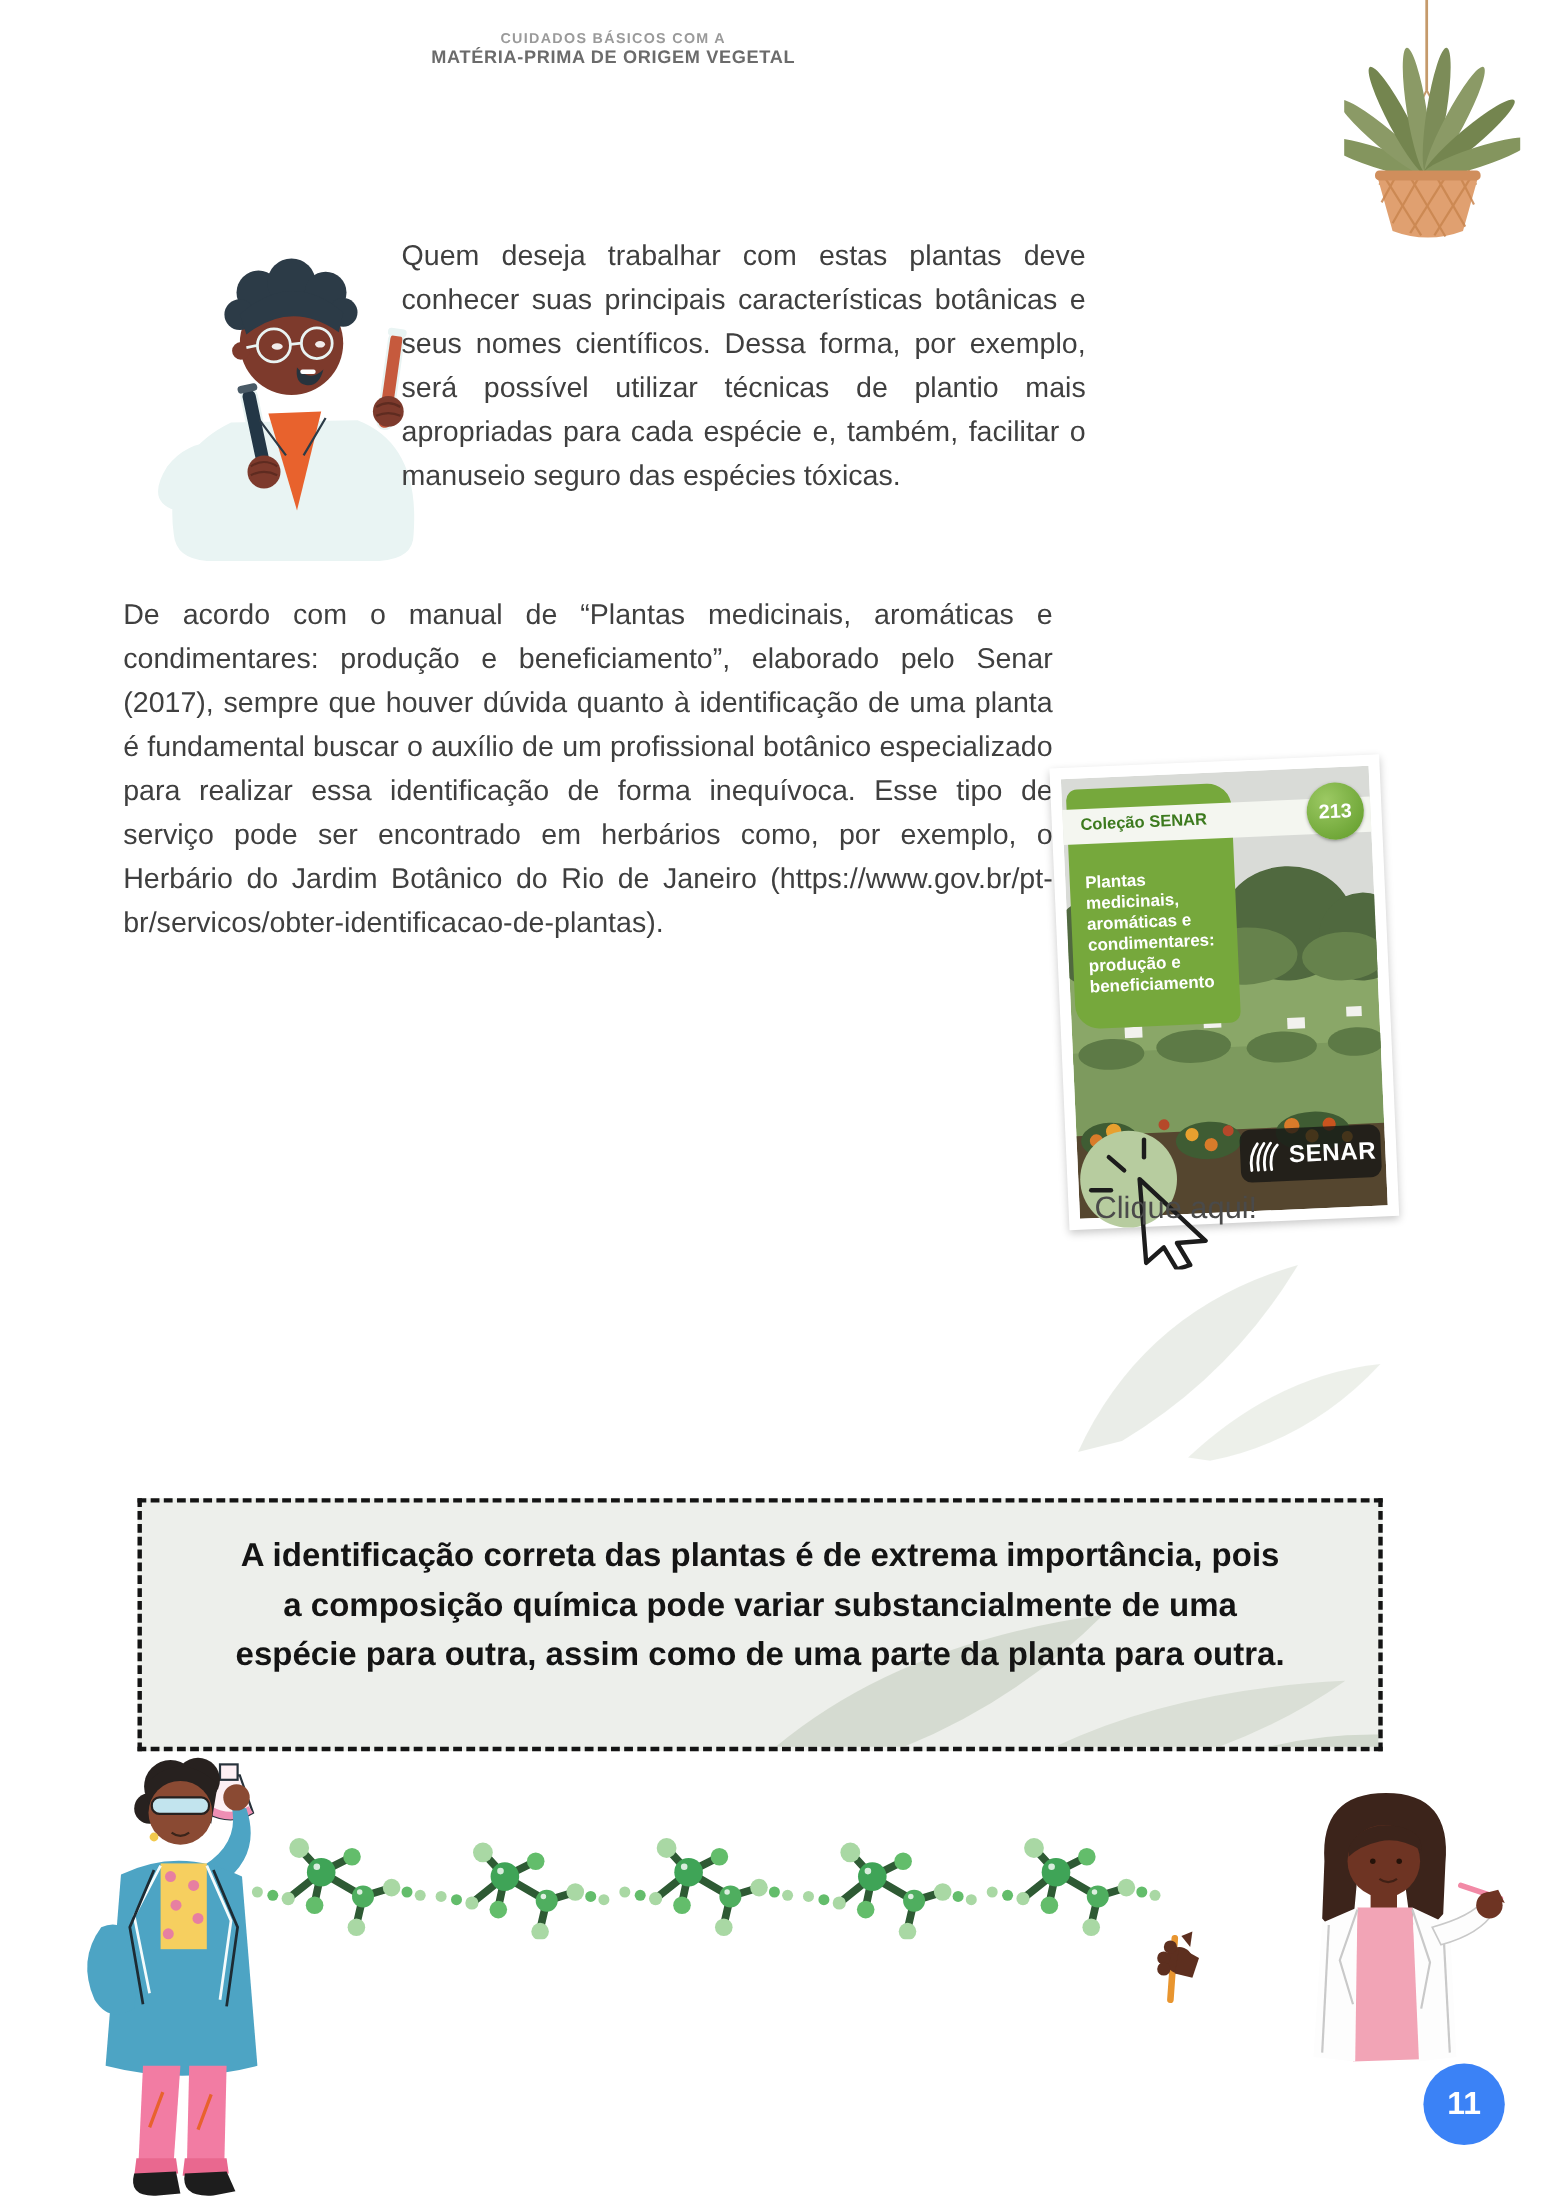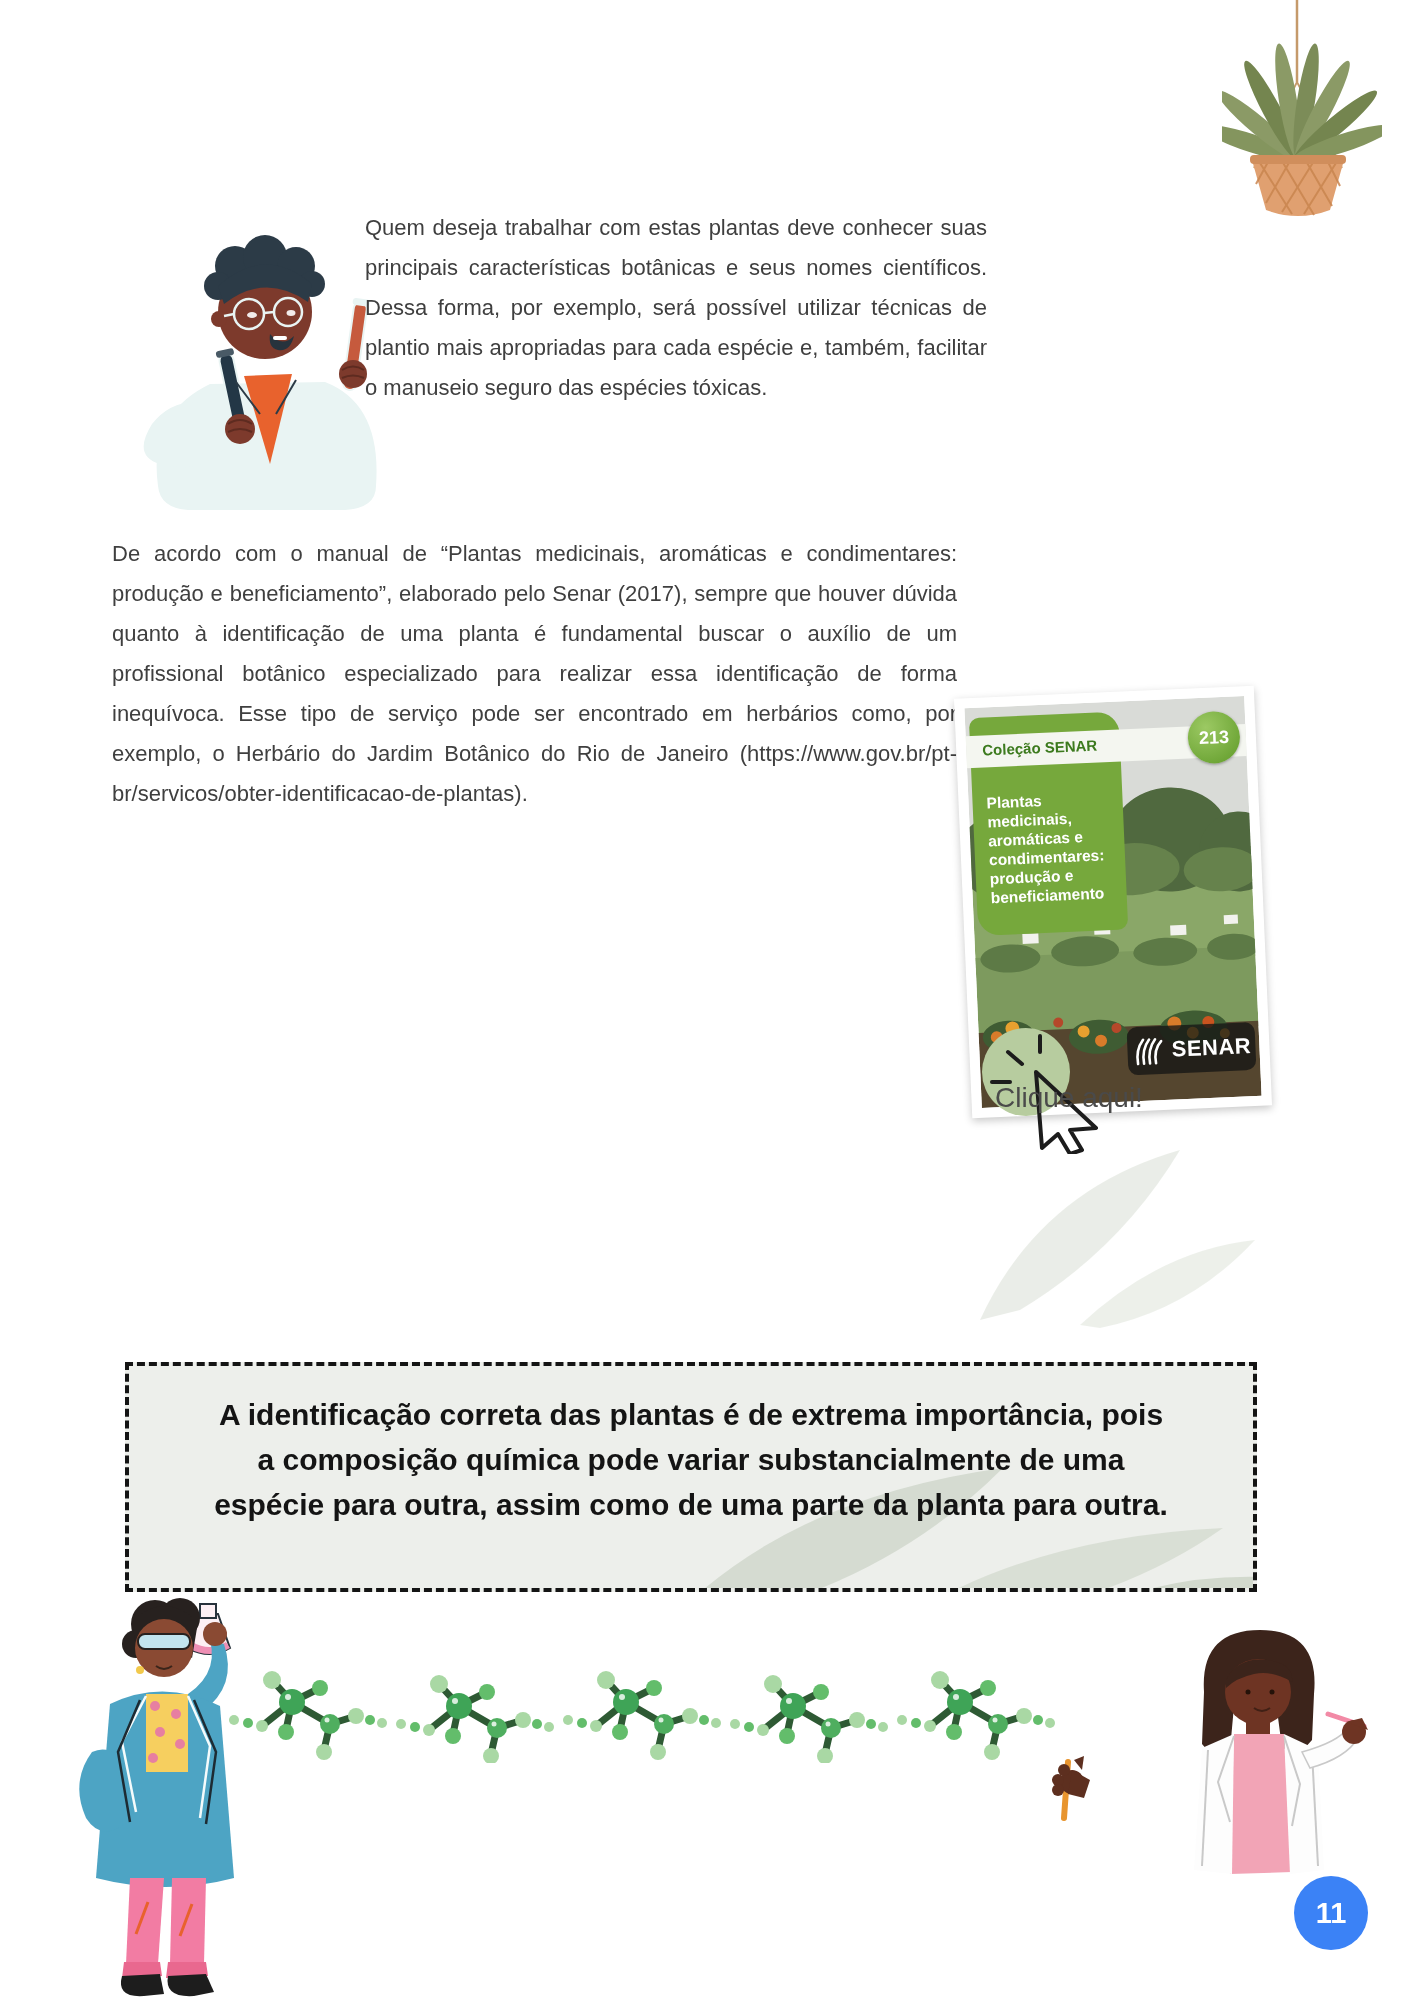--- a/index.html
+++ b/index.html
@@ -5,21 +5,21 @@
   html,body{margin:0;padding:0;background:#fff;}
   .page{position:relative;width:1414px;height:2000px;background:#ffffff;overflow:hidden;
         font-family:"Liberation Sans",sans-serif;color:#3f3f3f;}
 
   
   .hdr{position:absolute;left:385px;top:28px;width:345px;text-align:center;line-height:1.15;}
   .hdr .l1{font-size:13px;letter-spacing:1.2px;color:#9a9a9a;font-weight:600;}
   .hdr .l2{font-size:16.5px;letter-spacing:.6px;color:#6b6b6b;font-weight:800;}
 
   
-  .para{position:absolute;font-size:22px;line-height:40px;font-weight:300;color:#3f3f3f;
+  .para{position:absolute;font-size:26px;line-height:40px;font-weight:300;color:#3f3f3f;
         text-align:justify;overflow-wrap:break-word;}
   .p1{left:365px;top:186px;width:622px;}
   .p2{left:112px;top:512px;width:845px;}
 
   
   .cover{position:absolute;left:963px;top:692px;width:300px;height:420px;background:#fff;
          box-shadow:0 3px 8px rgba(0,0,0,.22);transform:rotate(-2.5deg);padding:10px;box-sizing:border-box;}
   .cover .photo{position:absolute;left:10px;top:10px;width:280px;height:400px;}
   .cover .greenbox{position:absolute;left:14px;top:20px;width:150px;height:218px;
                    background:#76a83c;border-radius:10px 22px 10px 22px;}
@@ -52,20 +52,24 @@
            color:#fff;font-weight:700;font-size:29px;}
 
   
   .ill{position:absolute;}
 </style>
 </head>
 <body>
 
 <div class="page">
 
+  <div class="hdr">
+    <div class="l1">CUIDADOS BÁSICOS COM A</div>
+    <div class="l2">MATÉRIA-PRIMA DE ORIGEM VEGETAL</div>
+  </div>
 
   <svg class="ill" style="left:1222px;top:0" width="160" height="222" viewBox="0 0 160 222">
     <line x1="75" y1="0" x2="75" y2="82" stroke="#c59a6b" stroke-width="2.5"></line>
     <line x1="75" y1="82" x2="32" y2="168" stroke="#c59a6b" stroke-width="1.8"></line>
     <line x1="75" y1="82" x2="120" y2="168" stroke="#c59a6b" stroke-width="1.8"></line>
     <g>
       <ellipse cx="75" cy="110" rx="9" ry="52" fill="#84955e" transform="rotate(-72 75 158)"></ellipse>
       <ellipse cx="75" cy="108" rx="9" ry="54" fill="#8b9a66" transform="rotate(-50 75 158)"></ellipse>
       <ellipse cx="75" cy="104" rx="9" ry="56" fill="#74854f" transform="rotate(-28 75 158)"></ellipse>
       <ellipse cx="75" cy="100" rx="9" ry="58" fill="#8b9a66" transform="rotate(-9 75 158)"></ellipse>

